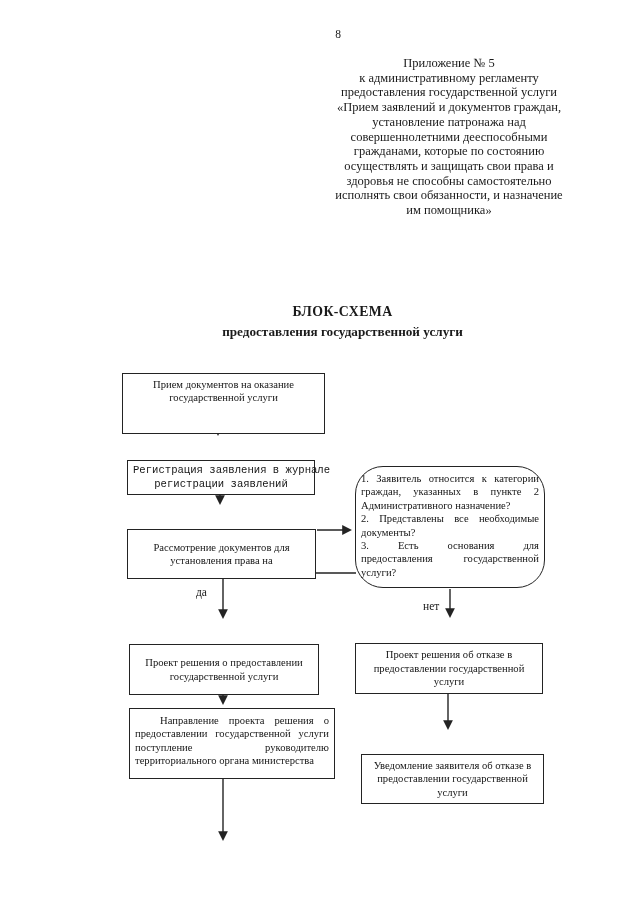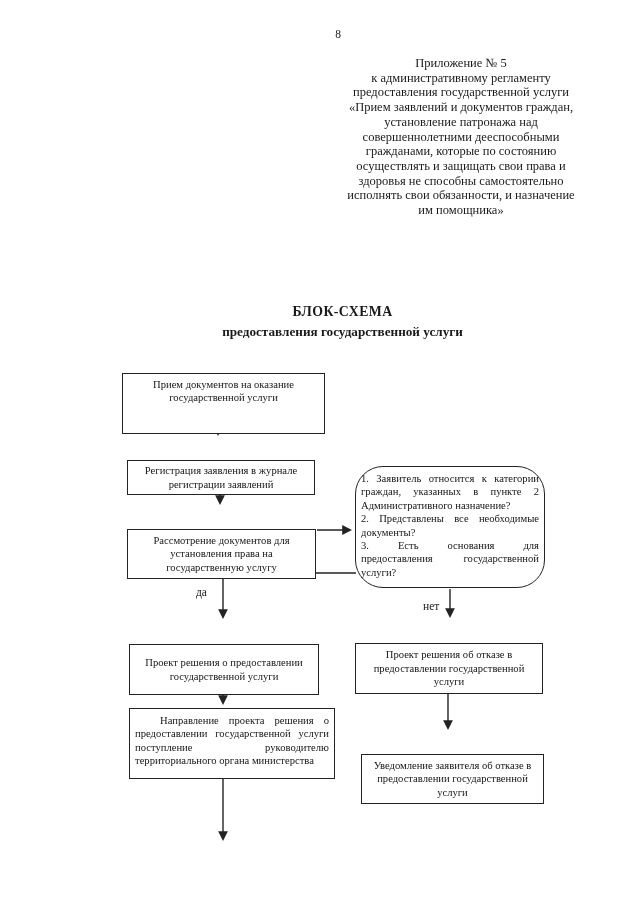--- a/index.html
+++ b/index.html
@@ -9,21 +9,21 @@
     background:#ffffff;
     font-family:"Liberation Serif","DejaVu Serif",serif;
     color:#1a1a1a;
     overflow:hidden;
   }
   .pgnum {
     position:absolute; left:330px; top:28px; width:16px;
     text-align:center; font-size:11.5px;
   }
   .hdr {
-    position:absolute; left:300px; top:56px; width:322px;
+    position:absolute; left:288px; top:56px; width:322px;
     text-align:center; font-size:12.5px; line-height:14.7px;
   }
   .fc-title {
     position:absolute; left:45px; top:304px; width:595px;
     text-align:center; font-weight:bold;
   }
   .fc-title .t1 { font-size:13.8px; letter-spacing:0.4px; }
   .fc-title .t2 { font-size:13.2px; margin-top:4px; }
   .connectors { position:absolute; left:0; top:0; z-index:1; }
   .fbox {
@@ -37,21 +37,21 @@
   .fbox.center.topalign { justify-content:flex-start; padding-top:4px; }
   .fbox.center .ln { white-space:nowrap; }
   .fbox.just { padding:5px 5px; }
   .fbox.just .ln.stretch { text-align:justify; text-align-last:justify; }
   .fbox.just .ln.left { text-align:left; }
   .fbox.just .ln.indent { text-indent:25px; }
   .blabel { position:absolute; font-size:11.5px; z-index:2; color:#151515; }
   .lbl-yes { left:196px; top:586px; }
   .lbl-no  { left:423px; top:600px; }
   #b1 { left:122px; top:351px; width:203px; height:61px; }
-  #b2 { left:127px; top:438px; width:188px; height:35px; }
+  #b2 { left:127px; top:438px; width:188px; height:35px;font-family:Liberation Mono, monospace; }
   #b3 { left:127px; top:507px; width:189px; height:50px; }
   #bq { left:355px; top:466px; width:190px; height:122px;border-radius:28px; }
   #b4 { left:129px; top:622px; width:190px; height:51px;align-items:center; }
   #b5 { left:355px; top:621px; width:188px; height:51px; }
   #b6 { left:129px; top:708px; width:206px; height:71px; }
   #b7 { left:361px; top:732px; width:183px; height:50px; }
 </style>
 </head>
 <body>
 
@@ -100,21 +100,20 @@
 </div>
 
 <div id="b2" class="fbox center">
   <div class="ln">Регистрация заявления в журнале</div>
   <div class="ln">регистрации заявлений</div>
 </div>
 
 <div id="b3" class="fbox center">
   <div class="ln">Рассмотрение документов для</div>
   <div class="ln">установления права на</div>
-  <div class="ln">государственную услугу</div>
 </div>
 
 <div id="bq" class="fbox just">
   <div class="ln stretch">1. Заявитель относится к категории</div>
   <div class="ln stretch">граждан, указанных в пункте 2</div>
   <div class="ln left">Административного назначение?</div>
   <div class="ln stretch">2. Представлены все необходимые</div>
   <div class="ln left">документы?</div>
   <div class="ln stretch">3. Есть основания для</div>
   <div class="ln stretch">предоставления государственной</div>

